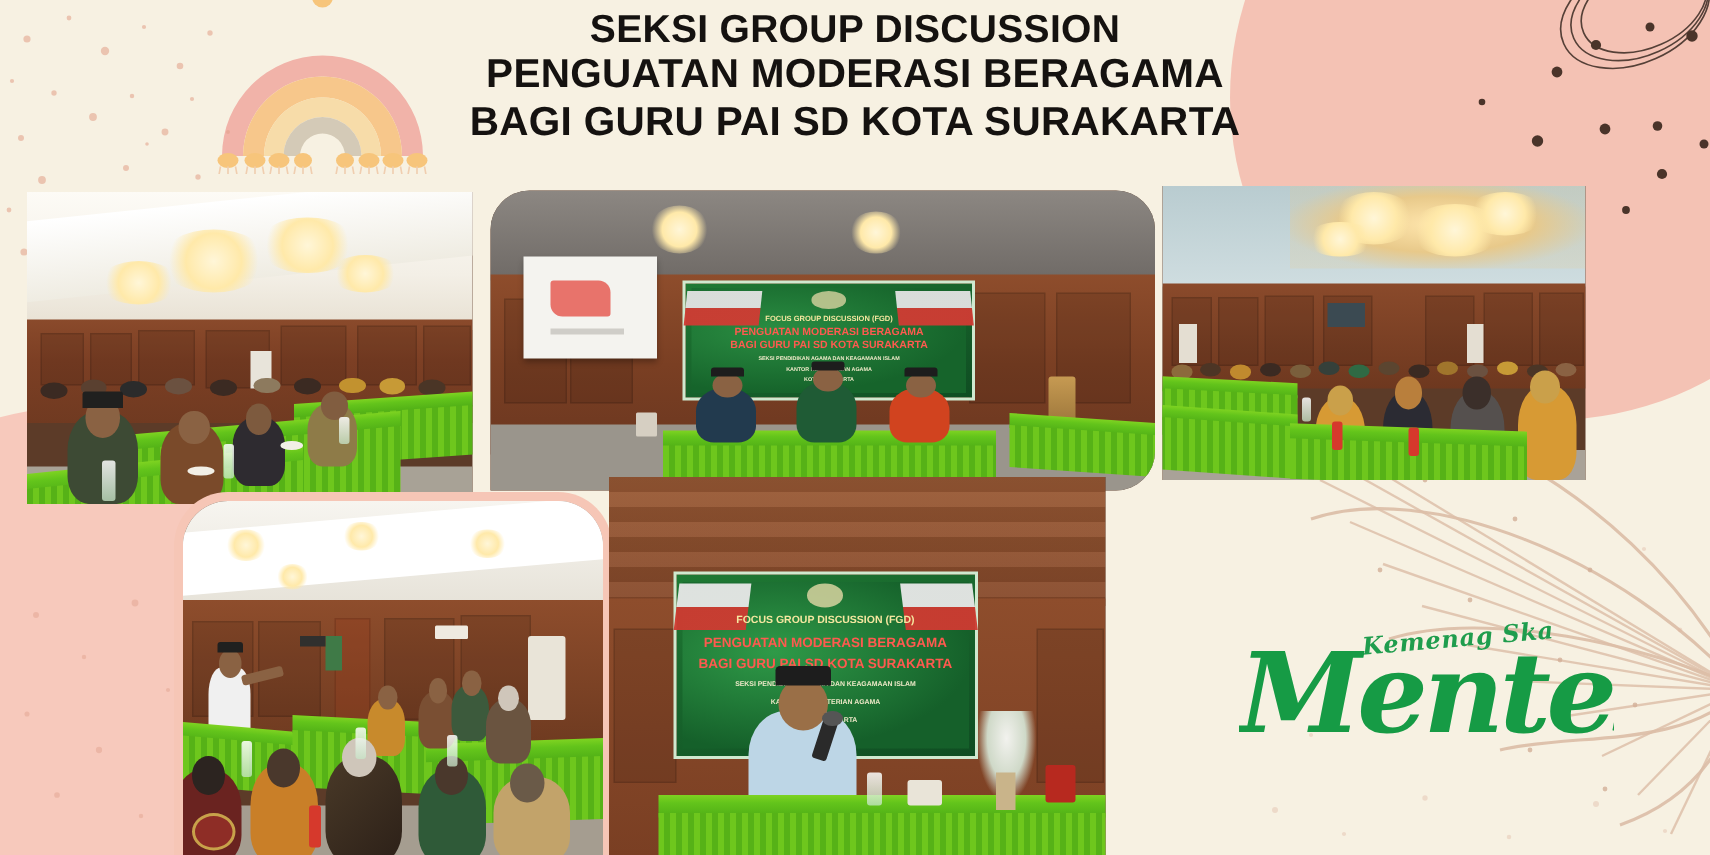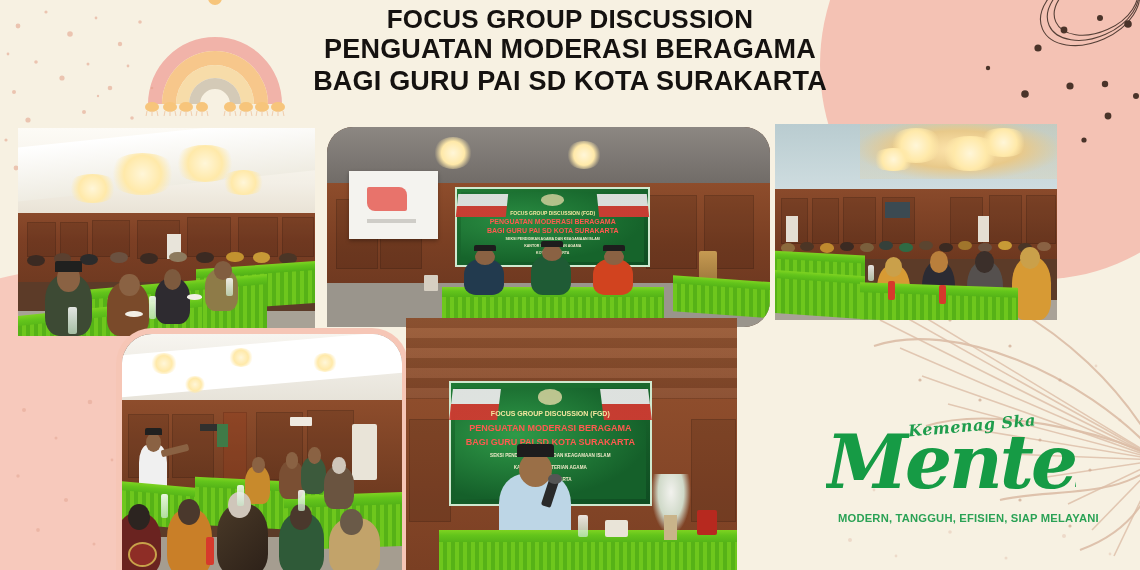--- a/index.html
+++ b/index.html
@@ -235,21 +235,21 @@
       <circle cx="196" cy="288" r="1.5"></circle>
         <circle cx="254" cy="266" r="2"></circle>
         <circle cx="300" cy="284" r="1.4"></circle>
       <circle cx="64" cy="220" r="1.4"></circle>
         <circle cx="310" cy="150" r="1.6"></circle>
         <circle cx="286" cy="96" r="1.4"></circle>
     </g>
   </svg>
 
   <div class="title-block">
-    <div class="title-line l1">FOCUS GROUP DISCUSSION</div>
+    <div class="title-line l1">SEKSI GROUP DISCUSSION</div>
     <div class="title-line l2">PENGUATAN MODERASI BERAGAMA</div>
     <div class="title-line l3">BAGI GURU PAI SD KOTA SURAKARTA</div>
   </div>
 
   <div class="photo ph-left">
     <div class="ph-inner">
       <div style="position:absolute;left:0;top:0;width:100%;height:44%;background:linear-gradient(180deg,#fdfbf6 0%,#f3efe6 60%,#e7e0d2 100%);"></div>
       <div style="position:absolute;left:-10%;top:2%;width:120%;height:26%;background:linear-gradient(180deg,#ffffff,#efece2);transform:skewY(-6deg);"></div>
       <div class="bulb" style="left:30%;top:12%;width:24%;height:20%;"></div>
       <div class="bulb" style="left:52%;top:8%;width:22%;height:18%;"></div>
@@ -506,16 +506,15 @@
       <div style="position:absolute;left:88%;top:76%;width:6%;height:10%;background:#b7291f;border-radius:2px;"></div>
       <div class="bottle" style="left:52%;top:78%;width:3%;height:9%;"></div>
     </div>
   </div>
 
   <div class="logo">
     <div class="logo-script-sm">Kemenag Ska</div>
     <svg class="logo-main" viewBox="0 0 250 82">
       <text x="0" y="66" font-family="DejaVu Serif, serif" font-style="italic" font-weight="bold" font-size="74" fill="#169B45" letter-spacing="-3">Mentes</text>
     </svg>
-    <div class="logo-tag">MODERN, TANGGUH, EFISIEN, SIAP MELAYANI</div>
   </div>
 
 </div>
 
 </body></html>

